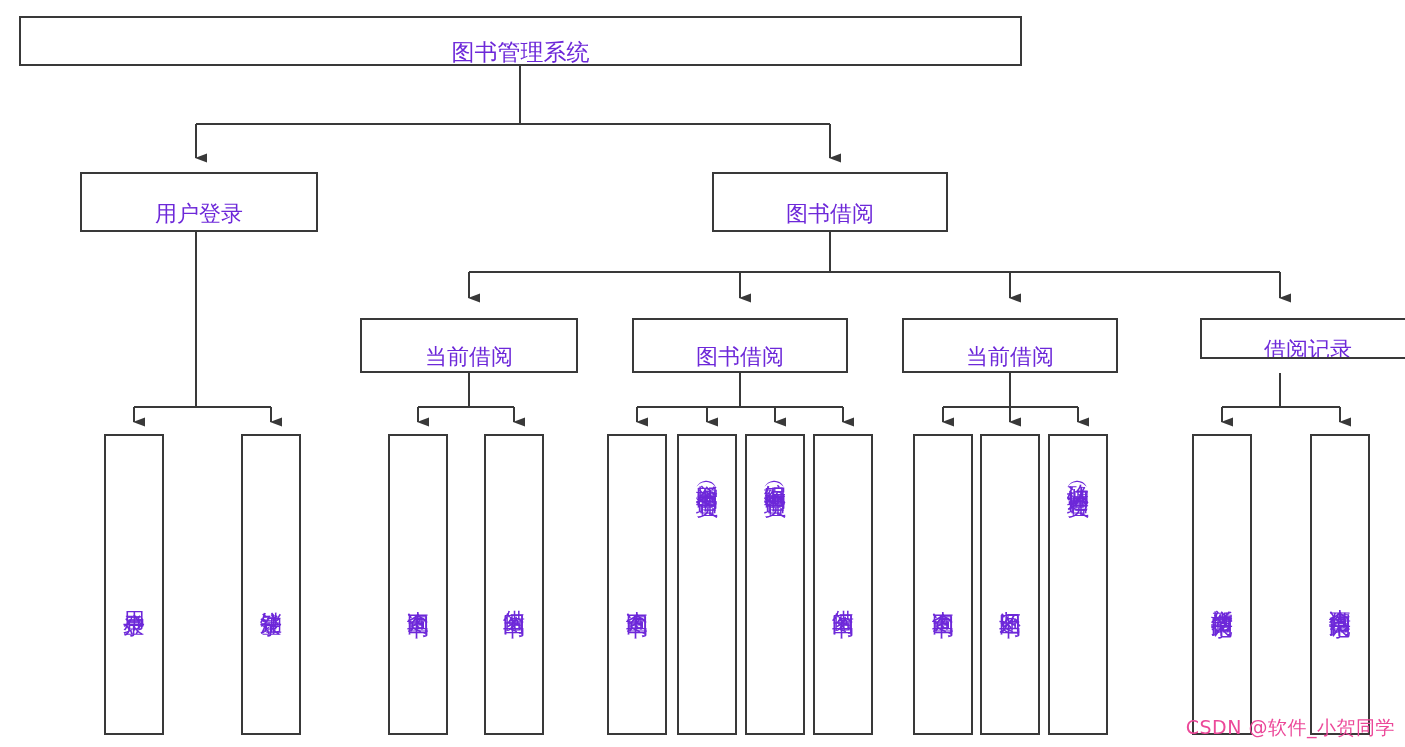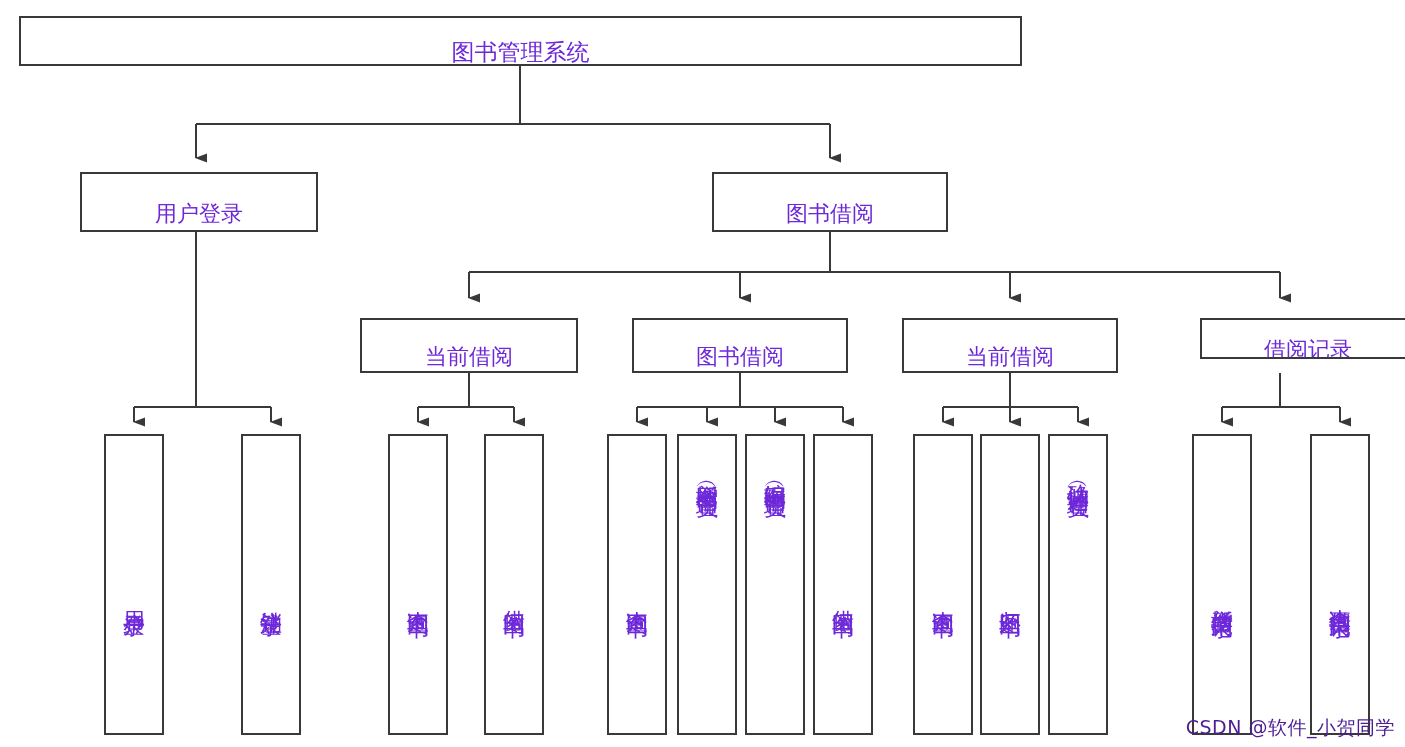--- a/index.html
+++ b/index.html
@@ -56,21 +56,21 @@
     letter-spacing: 2px;
     line-height: 1;
     display: block;
   }
   .node-leaf.leaf-short { align-items: center; padding-top: 0; }
   .watermark {
     position: absolute;
     right: 10px;
     bottom: 6px;
     font-size: 19px;
-    color: #4c1d95;
+    color: #ec4899;
     font-family: "DejaVu Sans", "Liberation Sans", sans-serif;
     letter-spacing: 0.5px;
     pointer-events: none;
     user-select: none;
   }
 </style>
 </head>
 <body>
 
 <div id="canvas">

